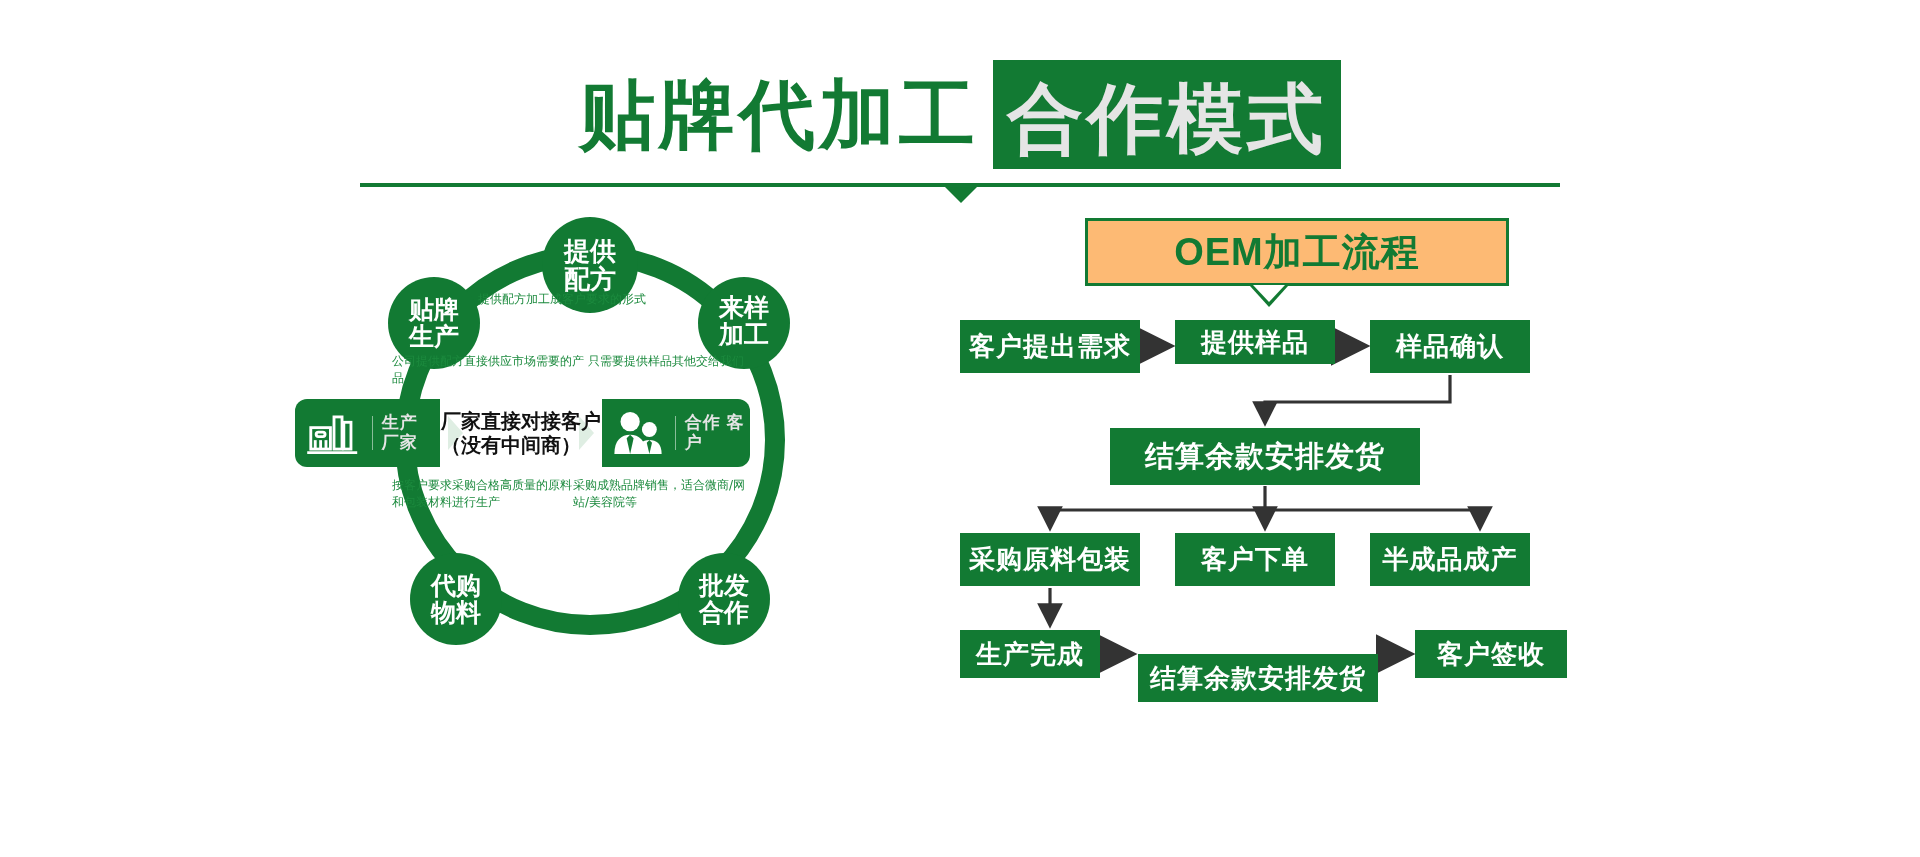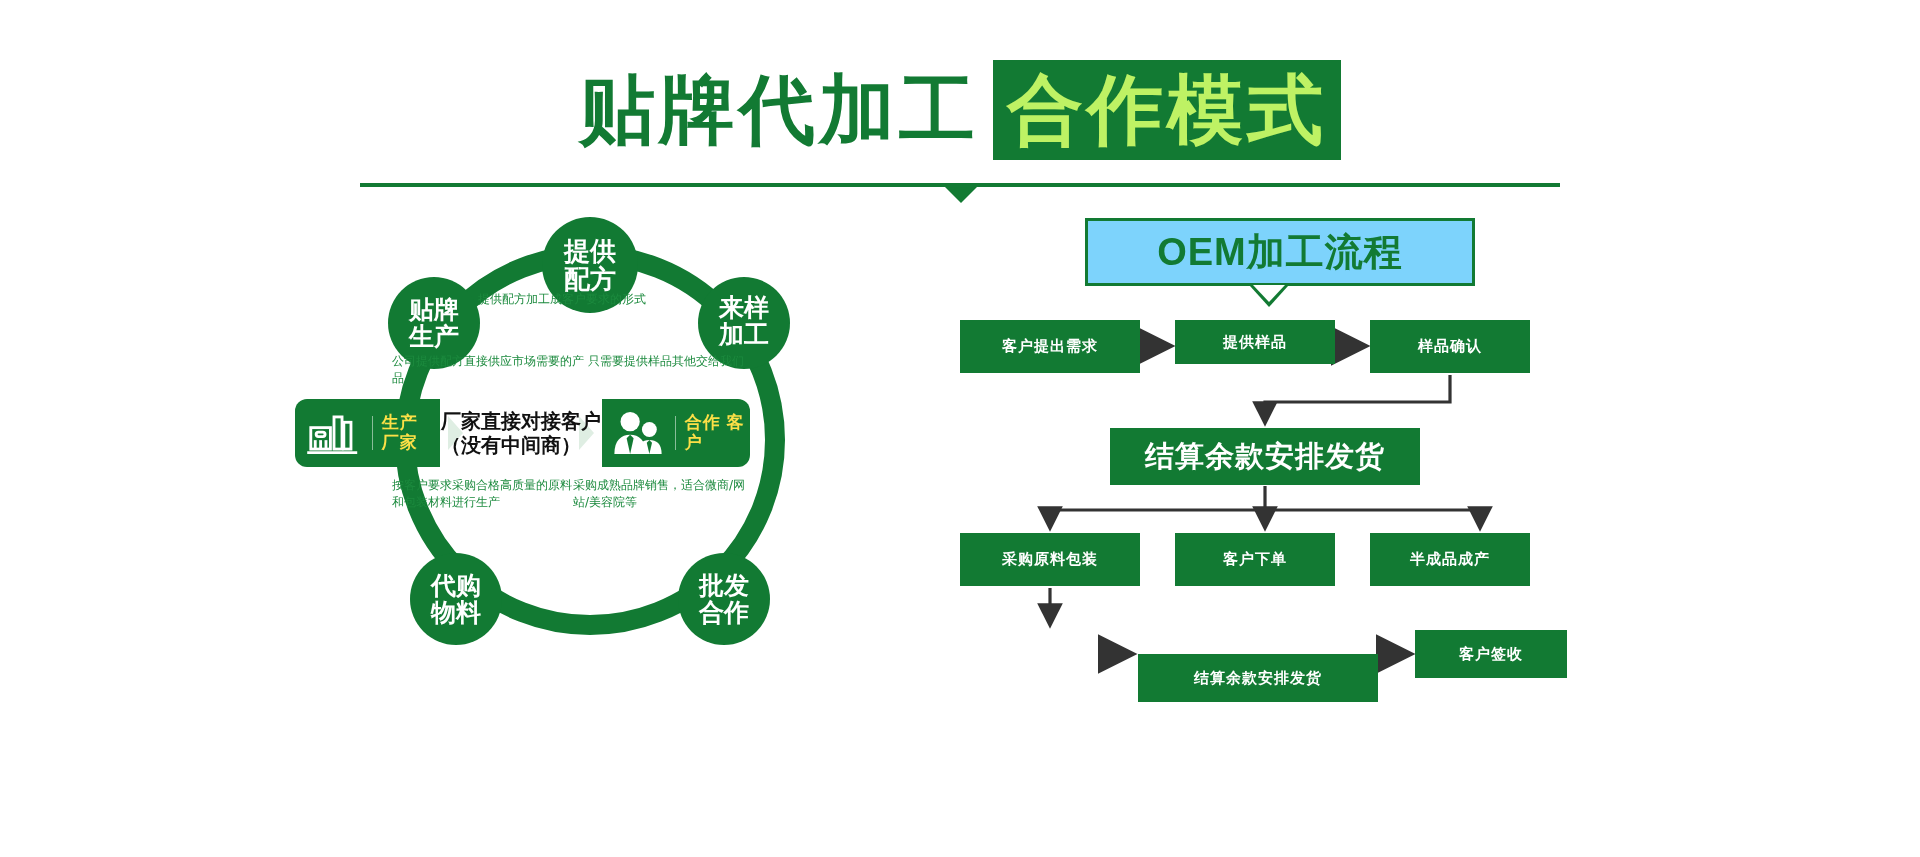--- a/index.html
+++ b/index.html
@@ -19,22 +19,22 @@
   }
   .title-main, .title-hl {
     display: inline-block;
     font-size: 76px; font-weight: bold;
     letter-spacing: 4px;
     line-height: 1.0;
     vertical-align: middle;
   }
   .title-main { color: #127a33; }
   .title-hl {
-    color: #bef264; background: #127a33;
-    padding: 12px 14px 12px 14px;
+    color: #e5e5e5; background: #127a33;
+    padding: 21px 14px 12px 14px;
     margin-left: 14px;
   }
 
   .divider {
     position: absolute; top: 183px; left: 360px;
     width: 1200px; height: 4px; background: #127a33;
   }
   .divider-arrow {
     position: absolute; top: 187px; left: 945px;
     width: 0; height: 0;
@@ -83,21 +83,21 @@
     position: absolute; left: -35px; top: 184px;
     width: 455px; height: 68px;
     background: #127a33;
     border-radius: 12px;
     display: flex; align-items: center;
   }
   .cb-left { display: flex; align-items: center; padding-left: 10px; width: 145px; }
   .factory-icon { width: 58px; height: 50px; flex: none; }
   .cb-sep { width: 1px; height: 34px; background: rgba(255,255,255,.5); margin: 0 9px; }
   .cb-label {
-    color: #fde047; font-size: 17px; font-weight: bold; line-height: 1.15;
+    color: #e5e5e5; font-size: 17px; font-weight: bold; line-height: 1.15;
     letter-spacing: 1px;
   }
   .cb-mid {
     flex: 1; height: 68px; background: #fff;
     display: flex; align-items: center; justify-content: center;
     position: relative;
   }
   .cb-mid-text {
     color: #111; font-size: 20px; font-weight: bold; line-height: 1.2;
     text-align: left; z-index: 2;
@@ -112,22 +112,22 @@
   .chev-l { left: 8px; }
   .chev-r { right: 8px; }
   .cb-right { display: flex; align-items: center; width: 148px; padding-left: 8px; }
   .people-icon { width: 56px; height: 46px; flex: none; }
 
   
   .flow { position: absolute; left: 960px; top: 200px; width: 900px; height: 470px; }
 
   .oem-box {
     position: absolute; left: 125px; top: 18px;
-    width: 390px; height: 68px;
-    border: 3px solid #127a33; background: #7dd3fc;
+    width: 424px; height: 68px;
+    border: 3px solid #127a33; background: #fdba74;
     display: flex; align-items: center; justify-content: center;
   }
   .oem-box span {
     color: #127a33; font-size: 38px; font-weight: bold; letter-spacing: 1px;
   }
   .oem-tail {
     position: absolute; left: 290px; top: 86px;
     width: 0; height: 0;
     border-left: 19px solid transparent;
     border-right: 19px solid transparent;
@@ -142,21 +142,21 @@
   }
 
   .fbox {
     position: absolute;
     background: #127a33; color: #fff;
     font-weight: bold;
     display: flex; align-items: center; justify-content: center;
     text-align: center;
     letter-spacing: 1px;
   }
-  .fsmall { font-size: 15px; }
+  .fsmall { font-size: 26px; }
   .fbig   { font-size: 29px; }
 
   .b-r1c1 { left: 0px;   top: 120px; width: 180px; height: 53px; }
   .b-r1c2 { left: 215px; top: 120px; width: 160px; height: 44px; }
   .b-r1c3 { left: 410px; top: 120px; width: 160px; height: 53px; }
   .b-r2   { left: 150px; top: 228px; width: 310px; height: 57px; }
   .b-r3c1 { left: 0px;   top: 333px; width: 180px; height: 53px; }
   .b-r3c2 { left: 215px; top: 333px; width: 160px; height: 53px; }
   .b-r3c3 { left: 410px; top: 333px; width: 160px; height: 53px; }
   .b-r4c1 { left: 0px;   top: 430px; width: 140px; height: 48px; }
@@ -292,17 +292,18 @@
     <div class="fbox fsmall b-r1c1">客户提出需求</div>
     <div class="fbox fsmall b-r1c2">提供样品</div>
     <div class="fbox fsmall b-r1c3">样品确认</div>
 
     <div class="fbox fbig b-r2">结算余款安排发货</div>
 
     <div class="fbox fsmall b-r3c1">采购原料包装</div>
     <div class="fbox fsmall b-r3c2">客户下单</div>
     <div class="fbox fsmall b-r3c3">半成品成产</div>
 
+    <div class="fbox fsmall b-r4c1">生产完成</div>
     <div class="fbox fsmall b-r4c2">结算余款安排发货</div>
     <div class="fbox fsmall b-r4c3">客户签收</div>
   </div>
 
 </div>
 
 </body></html>

